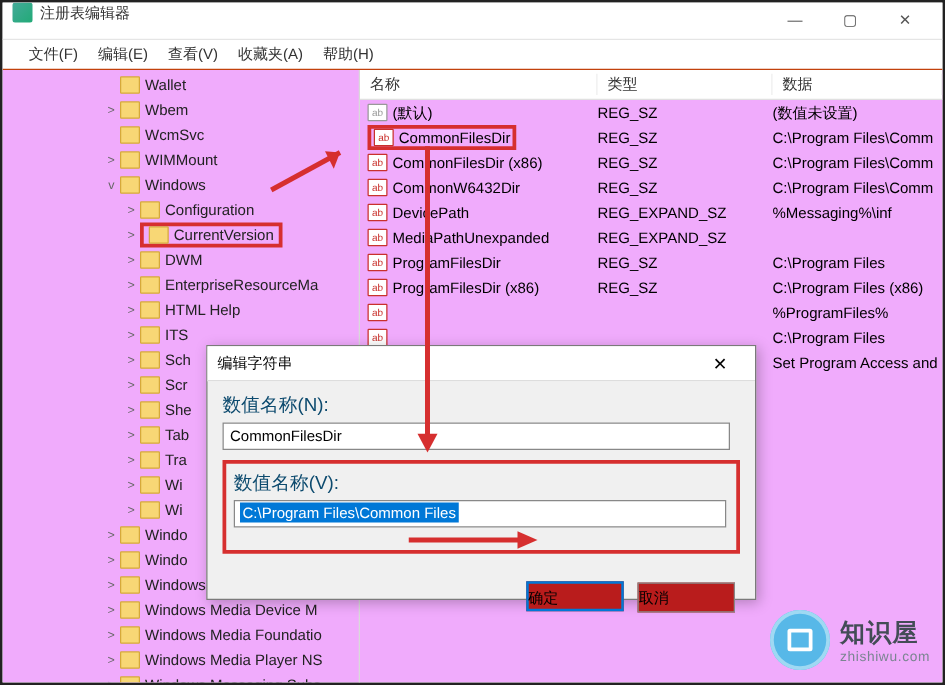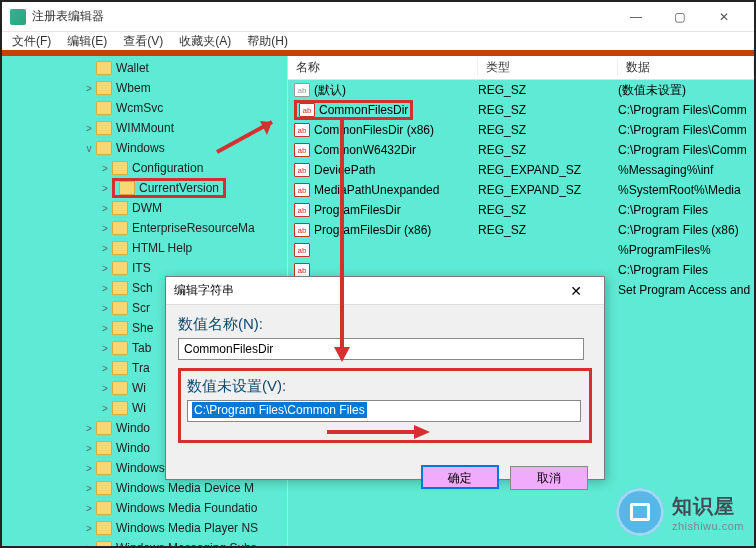--- a/index.html
+++ b/index.html
@@ -1,24 +1,24 @@
 <!DOCTYPE html>
 <html><head>
 <meta charset="utf-8">
 <style>
 * { margin: 0; padding: 0; box-sizing: border-box; font-family: "Microsoft YaHei", "Segoe UI", sans-serif; font-size: 12px; }
 body { width: 756px; height: 548px; background: #f9f9f9; border: 2px solid #222; position: relative; overflow: hidden; }
-.titlebar { height: 30px; background: #fff; display: flex; align-items: center; padding: 0 8px; border-bottom: 1px solid #e5e5e5; }
+.titlebar { height: 30px; background: #fff; display: flex; align-items: flex-start; padding: 0 8px; border-bottom: 1px solid #e5e5e5; }
 .titlebar .icon { width: 16px; height: 16px; margin-right: 6px; background: linear-gradient(135deg,#4a9,#2a7); border-radius: 2px; }
 .titlebar .title { flex: 1; font-size: 12px; color: #333; }
 .titlebar .winbtns { display: flex; }
 .titlebar .winbtn { width: 44px; height: 28px; display: flex; align-items: center; justify-content: center; color: #555; }
-.menubar { height: 24px; background: #fff; display: flex; align-items: center; padding: 0 2px; border-bottom: 6px solid #c2410c; font-size: 12px; }
+.menubar { height: 24px; background: #fff; display: flex; align-items: center; padding: 0 13px; border-bottom: 1px solid #c2410c; font-size: 12px; }
 .menubar .mitem { padding: 0 8px; color: #333; }
-.content { display: flex; height: calc(100% - 54px); background: #5eead4; }
+.content { display: flex; height: calc(100% - 54px); background: #f0abfc; }
 .tree { width: 286px; border-right: 1px solid #d9d9d9; overflow: hidden; padding-top: 2px; }
 .trow { display: flex; align-items: center; height: 20px; padding-left: 0; white-space: nowrap; color: #222; }
 .trow .exp { width: 14px; text-align: center; color: #666; font-size: 10px; }
 .trow .fold { width: 16px; height: 14px; background: #f8d775; border: 1px solid #d6a93a; border-radius: 1px; margin-right: 4px; display: inline-block; }
 .indent { display: inline-block; }
 .list { flex: 1; overflow: hidden; position: relative; }
 .lhead { display: flex; height: 24px; border-bottom: 1px solid #e0e0e0; background: #fff; align-items: center; }
 .lhead .col { padding-left: 8px; color: #333; border-right: 1px solid #eee; }
 .lrow { display: flex; height: 20px; align-items: center; }
 .lrow .c1 { width: 190px; display: flex; align-items: center; padding-left: 6px; }
@@ -31,21 +31,21 @@
 .dialog .dtitle { height: 28px; background: #fff; border-bottom: 1px solid #ddd; display: flex; align-items: center; padding: 0 8px; }
 .dialog .dtitle .t { flex: 1; font-size: 12px; }
 .dialog .dtitle .close { width: 40px; text-align: center; font-size: 14px; }
 .dialog .body { padding: 10px 12px; }
 .dialog label { display: block; margin-bottom: 4px; color: #0c4a6e; font-size: 15px; }
 .dialog input[type=text] { width: 406px; height: 22px; border: 1px solid #888; padding: 0 5px; font-size: 12px; background: #fff; }
 .dialog .valuebox { border: 3px solid #d62f2f; padding: 6px; margin-top: 8px; }
 .dialog .valuebox input { background: #fff; }
 .selected { background: #0078d7; color: #fff; padding: 1px 2px; }
 .btnrow { text-align: right; padding: 12px 16px 0 0; }
-.btn { display: inline-block; width: 78px; height: 24px; border: 1px solid #888; background: #f0abfc; margin-left: 8px; text-align: center; line-height: 22px; font-size: 12px; }
+.btn { display: inline-block; width: 78px; height: 24px; border: 1px solid #888; background: #b91c1c; margin-left: 8px; text-align: left; line-height: 22px; font-size: 12px; }
 .btn.primary { border: 2px solid #0078d7; }
 .arrow { position: absolute; z-index: 60; pointer-events: none; }
 .watermark { position: absolute; right: 10px; bottom: 10px; display: flex; align-items: center; z-index: 70; }
 .watermark .wicon { width: 48px; height: 48px; border-radius: 50%; background: #57b8e8; display: flex; align-items: center; justify-content: center; margin-right: 8px; box-shadow: 0 0 0 3px #9fd9f3 inset; }
 .watermark .wicon .sq { width: 20px; height: 18px; border: 3px solid #fff; border-radius: 2px; position: relative; }
 .watermark .wtxt .big { font-size: 20px; color: #434c56; font-weight: 700; letter-spacing: 1px; }
 .watermark .wtxt .small { font-size: 11px; color: #7a8591; letter-spacing: .5px; }
 svg line, svg path { stroke: #d62f2f; stroke-width: 4; fill: none; }
 svg polygon { fill: #d62f2f; }
 </style>
@@ -134,21 +134,20 @@
           <div class="c3">C:\Program Files\Comm</div>
         </div>
         <div class="lrow">
           <div class="c1"><span class="regicon">ab</span>DevicePath</div>
           <div class="c2">REG_EXPAND_SZ</div>
           <div class="c3">%Messaging%\inf</div>
         </div>
         <div class="lrow">
           <div class="c1"><span class="regicon">ab</span>MediaPathUnexpanded</div>
           <div class="c2">REG_EXPAND_SZ</div>
-          <div class="c3">%SystemRoot%\Media</div>
         </div>
         <div class="lrow">
           <div class="c1"><span class="regicon">ab</span>ProgramFilesDir</div>
           <div class="c2">REG_SZ</div>
           <div class="c3">C:\Program Files</div>
         </div>
         <div class="lrow">
           <div class="c1"><span class="regicon">ab</span>ProgramFilesDir (x86)</div>
           <div class="c2">REG_SZ</div>
           <div class="c3">C:\Program Files (x86)</div>
@@ -186,21 +185,21 @@
 
 <div class="dialog">
   <div class="dtitle">
     <span class="t">编辑字符串</span>
     <span class="close">✕</span>
   </div>
   <div class="body">
     <label>数值名称(N):</label>
     <input type="text" readonly="" value="CommonFilesDir" style="">
     <div class="valuebox">
-      <label>数值未设置(V):</label>
+      <label>数值名称(V):</label>
       <input type="text" id="valinput" style="width: 394px; padding: 0px;">
     <div style="position: relative; margin-top: -22px; height: 34px; padding: 3px 5px; pointer-events: none;"><span class="selected">C:\Program Files\Common Files</span></div></div>
   </div>
   <div class="btnrow">
     <span class="btn primary">确定</span>
     <span class="btn">取消</span>
   </div>
 </div>
 
 <svg class="arrow" style="left:210px;top:115px;width:80px;height:40px">

